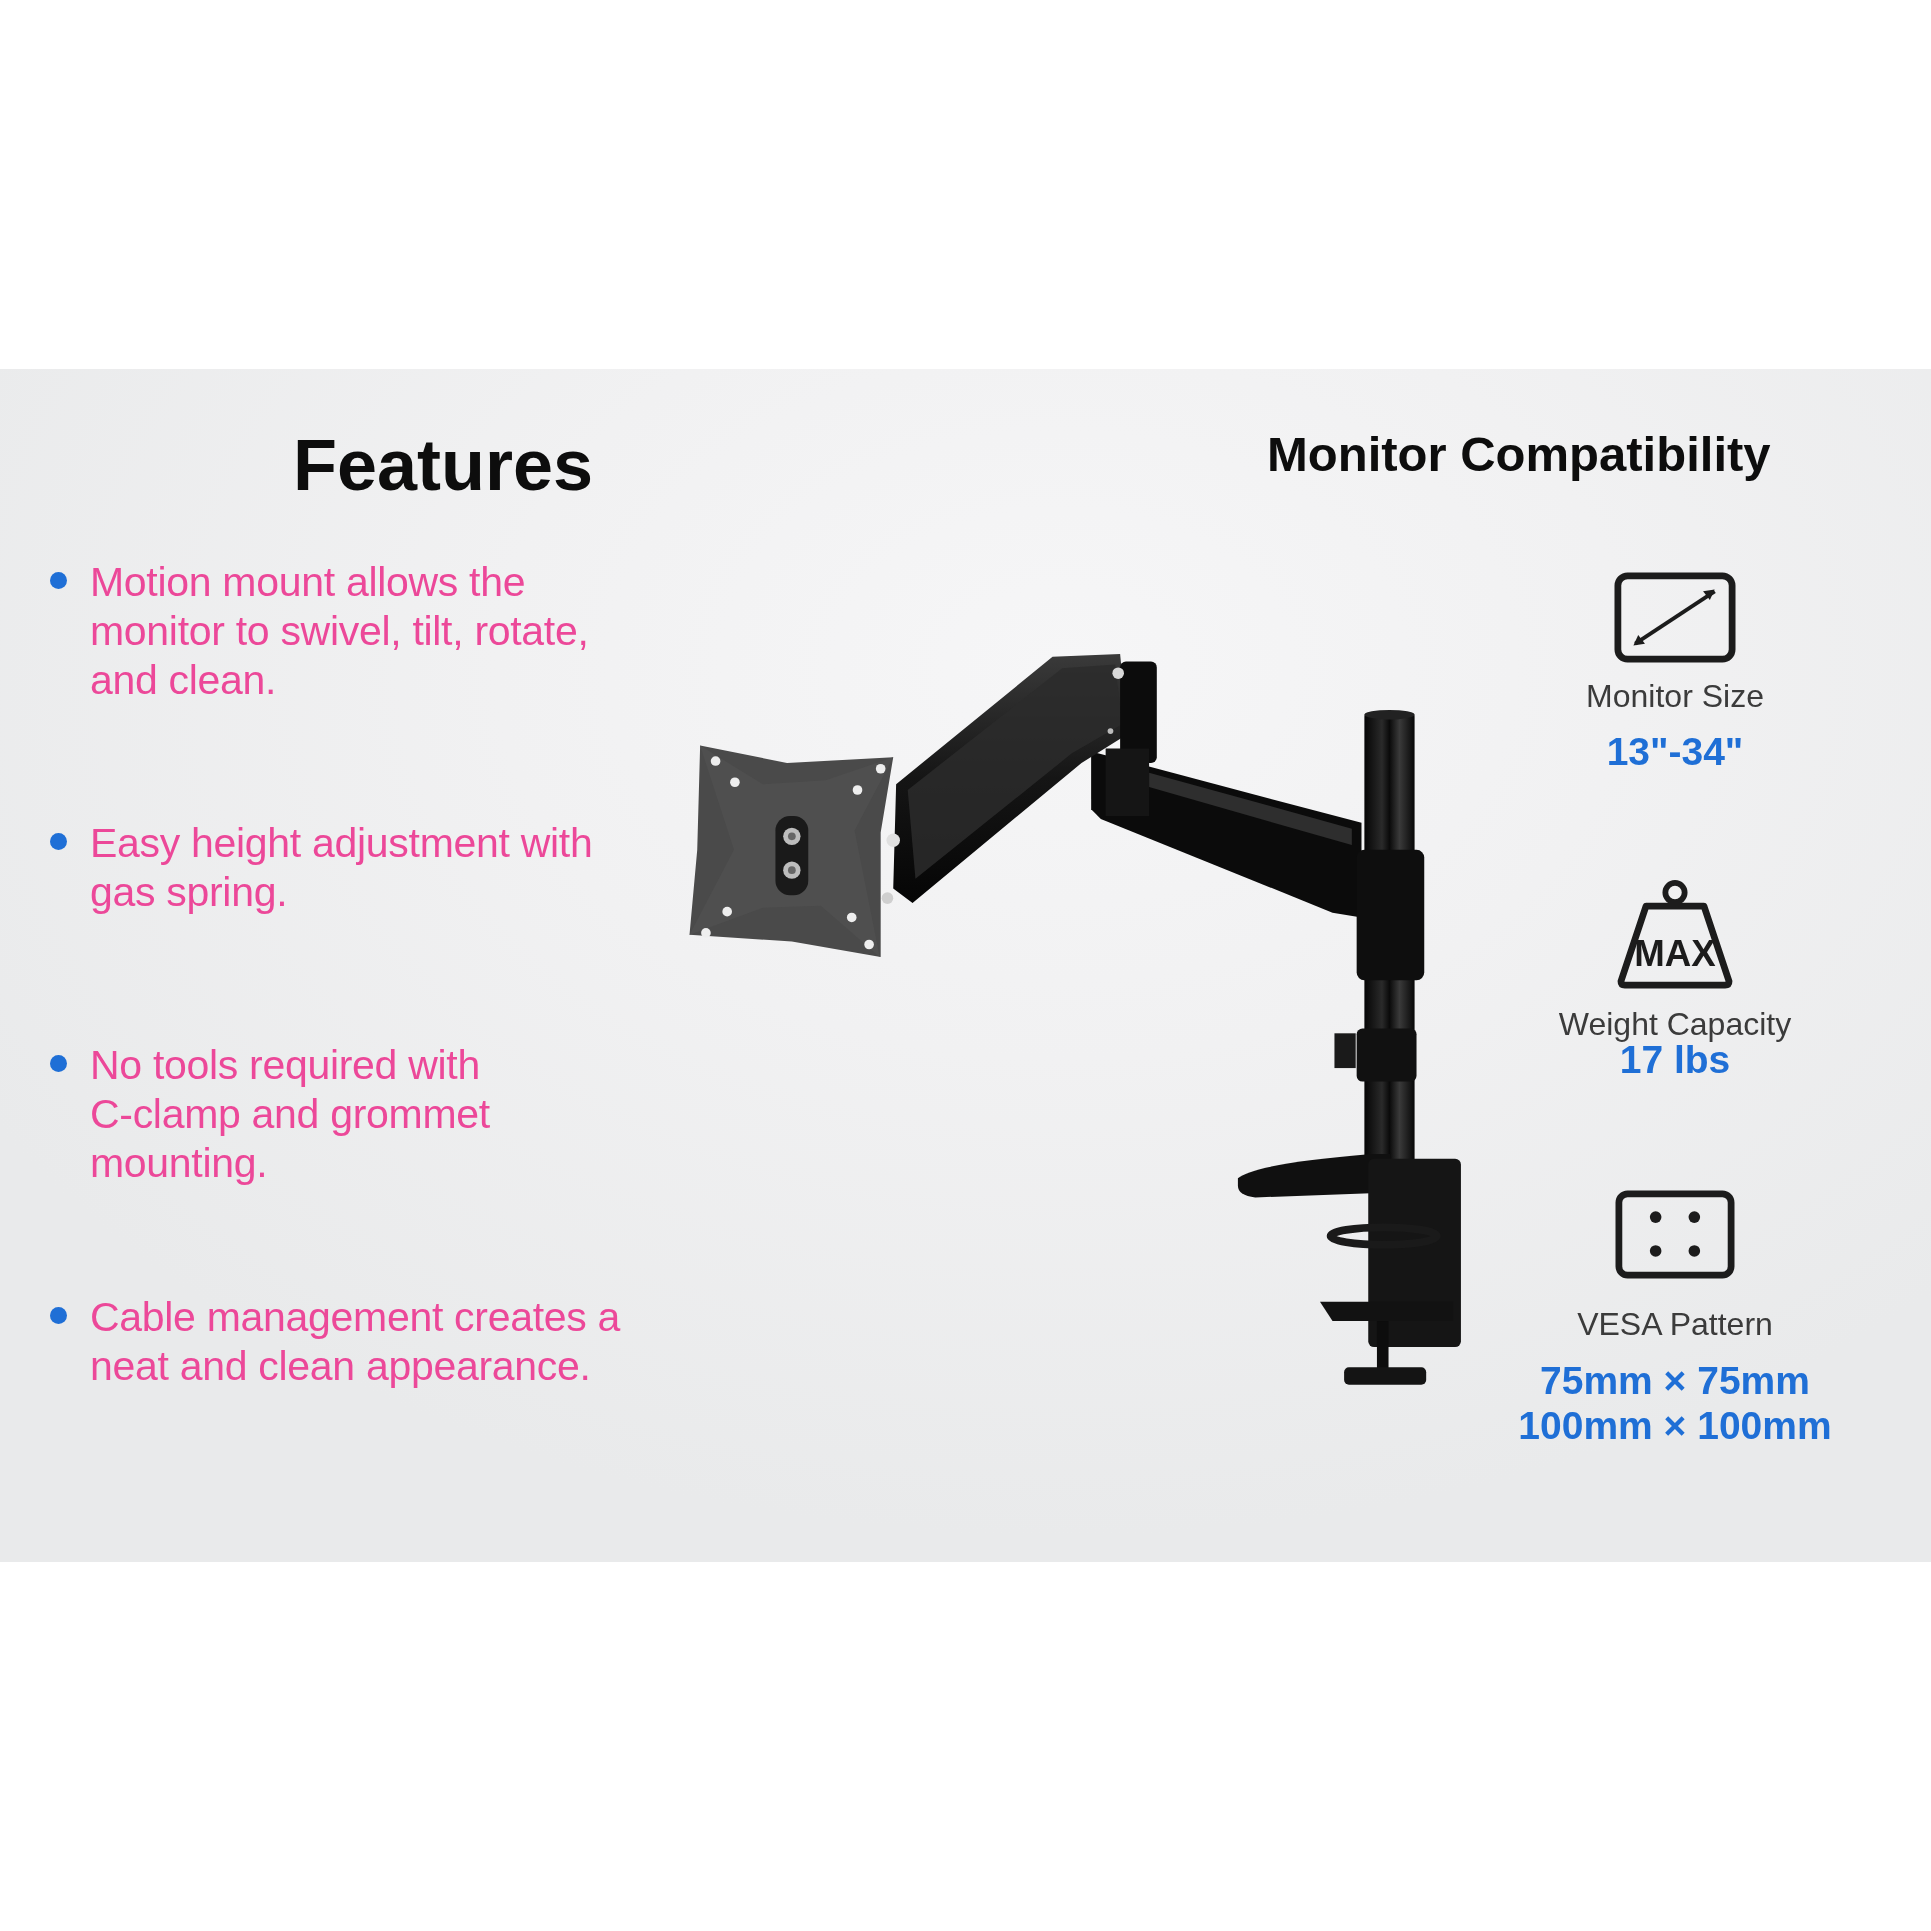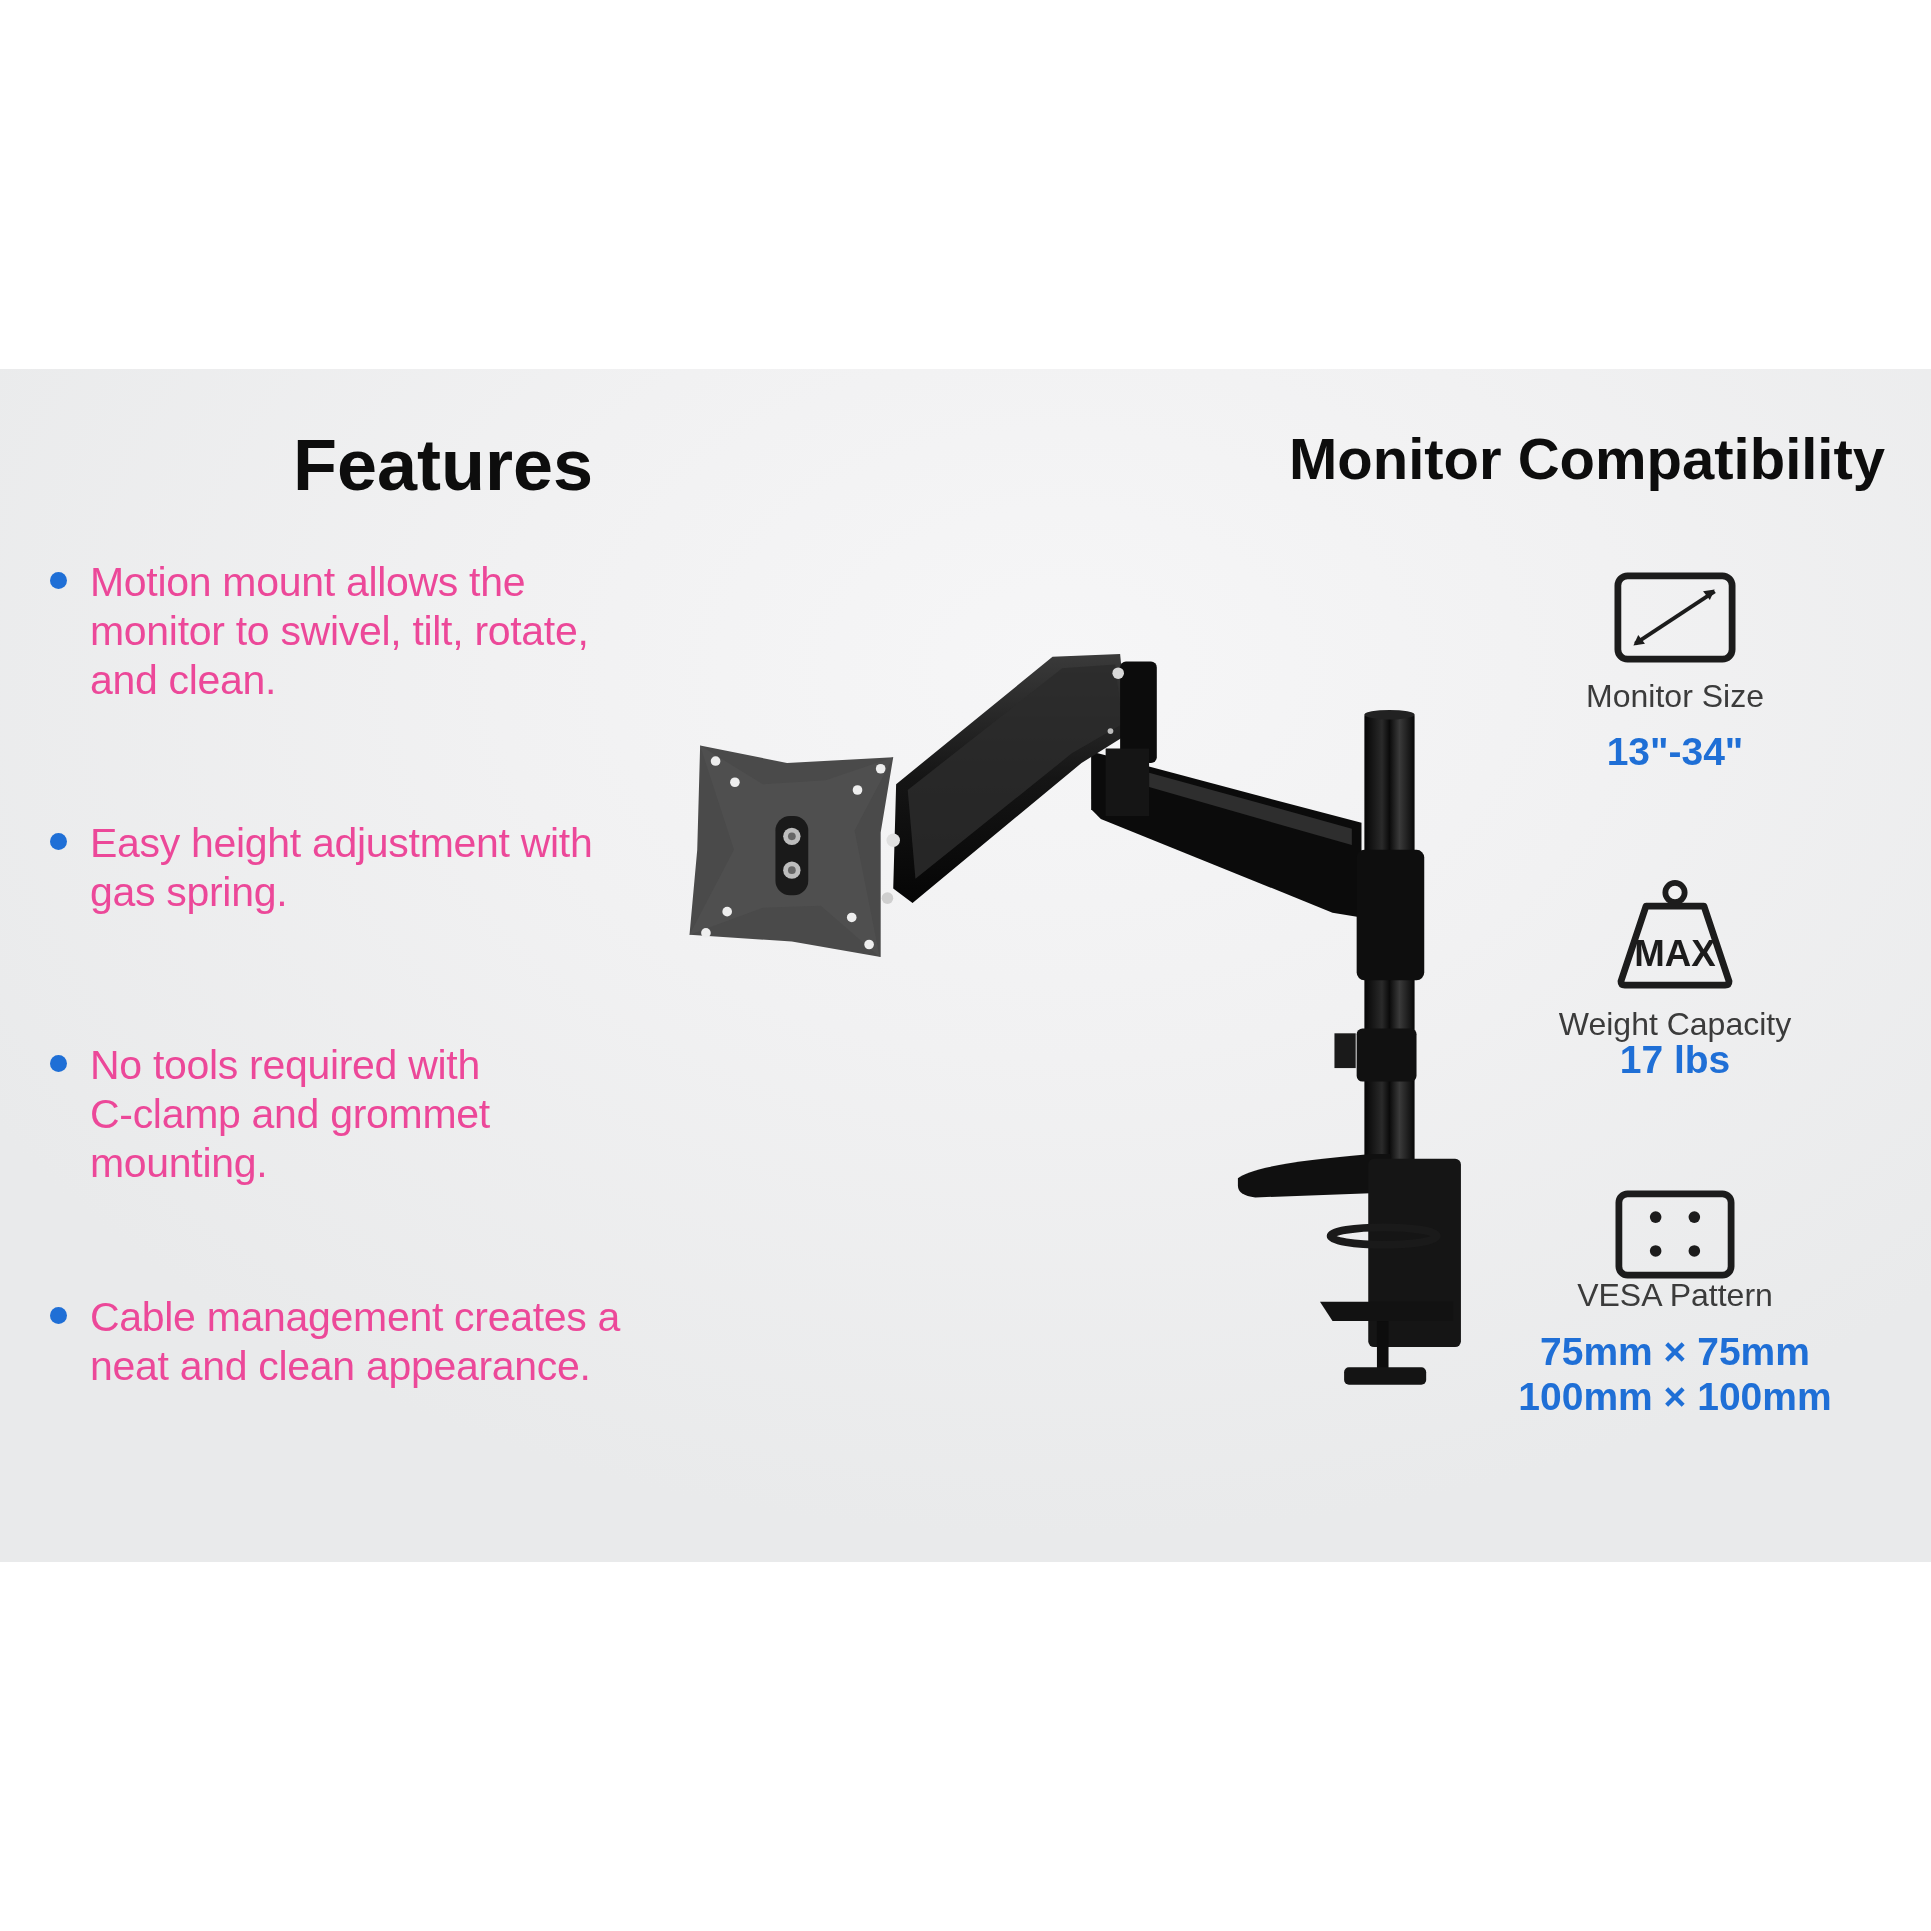--- a/index.html
+++ b/index.html
@@ -8,21 +8,21 @@
     font-family:"Liberation Sans", sans-serif;
   }
   .panel {
     position:absolute; left:0; top:369px; width:1931px; height:1193px;
     background: radial-gradient(ellipse 1255px 869px at 55% 25%, #f6f6f7 0%, #f1f1f2 45%, #e9eaeb 100%);
   }
   .heading {
     position:absolute; font-weight:bold; color:#0d0d0d; font-size:72px; line-height:1; white-space:nowrap;
   }
   .features-title { left:293px; top:429px; }
-  .compat-title { left:1267px; top:430px; font-size:58px;margin-left:22px; }
+  .compat-title { left:1267px; top:430px; font-size:49px; }
 
   .feature { position:absolute; left:50px; width:695px; }
   .feature .bullet {
     position:absolute; left:0; width:17.4px; height:17.4px; border-radius:50%; background:#1f6fd6;
   }
   .feature .text {
     position:absolute; left:40px; width:637px; font-size:41px; line-height:49px; color:#ec4899;
     letter-spacing:-0.3px;
   }
   .f1 { top:558px; } .f2 { top:819px; } .f3 { top:1041px; } .f4 { top:1293px; }
@@ -156,17 +156,17 @@
 </div>
 
 <div class="spec" style="top:1190px;">
   <svg class="icon" width="120" height="89" viewBox="0 0 124 92">
     <rect x="4" y="4" width="116" height="84" rx="9" fill="none" stroke="#1c1c1c" stroke-width="7"></rect>
     <circle cx="42" cy="28" r="6" fill="#1c1c1c"></circle>
       <circle cx="82" cy="28" r="6" fill="#1c1c1c"></circle>
     <circle cx="42" cy="63" r="6" fill="#1c1c1c"></circle>
       <circle cx="82" cy="63" r="6" fill="#1c1c1c"></circle>
   </svg>
-  <div class="label" style="">VESA Pattern</div>
+  <div class="label" style="margin-top:29px;">VESA Pattern</div>
   <div class="value" style="margin-top:21px;">75mm × 75mm</div>
   <div class="value" style="margin-top:6px;">100mm × 100mm</div>
 </div>
 
 
 </body></html>

